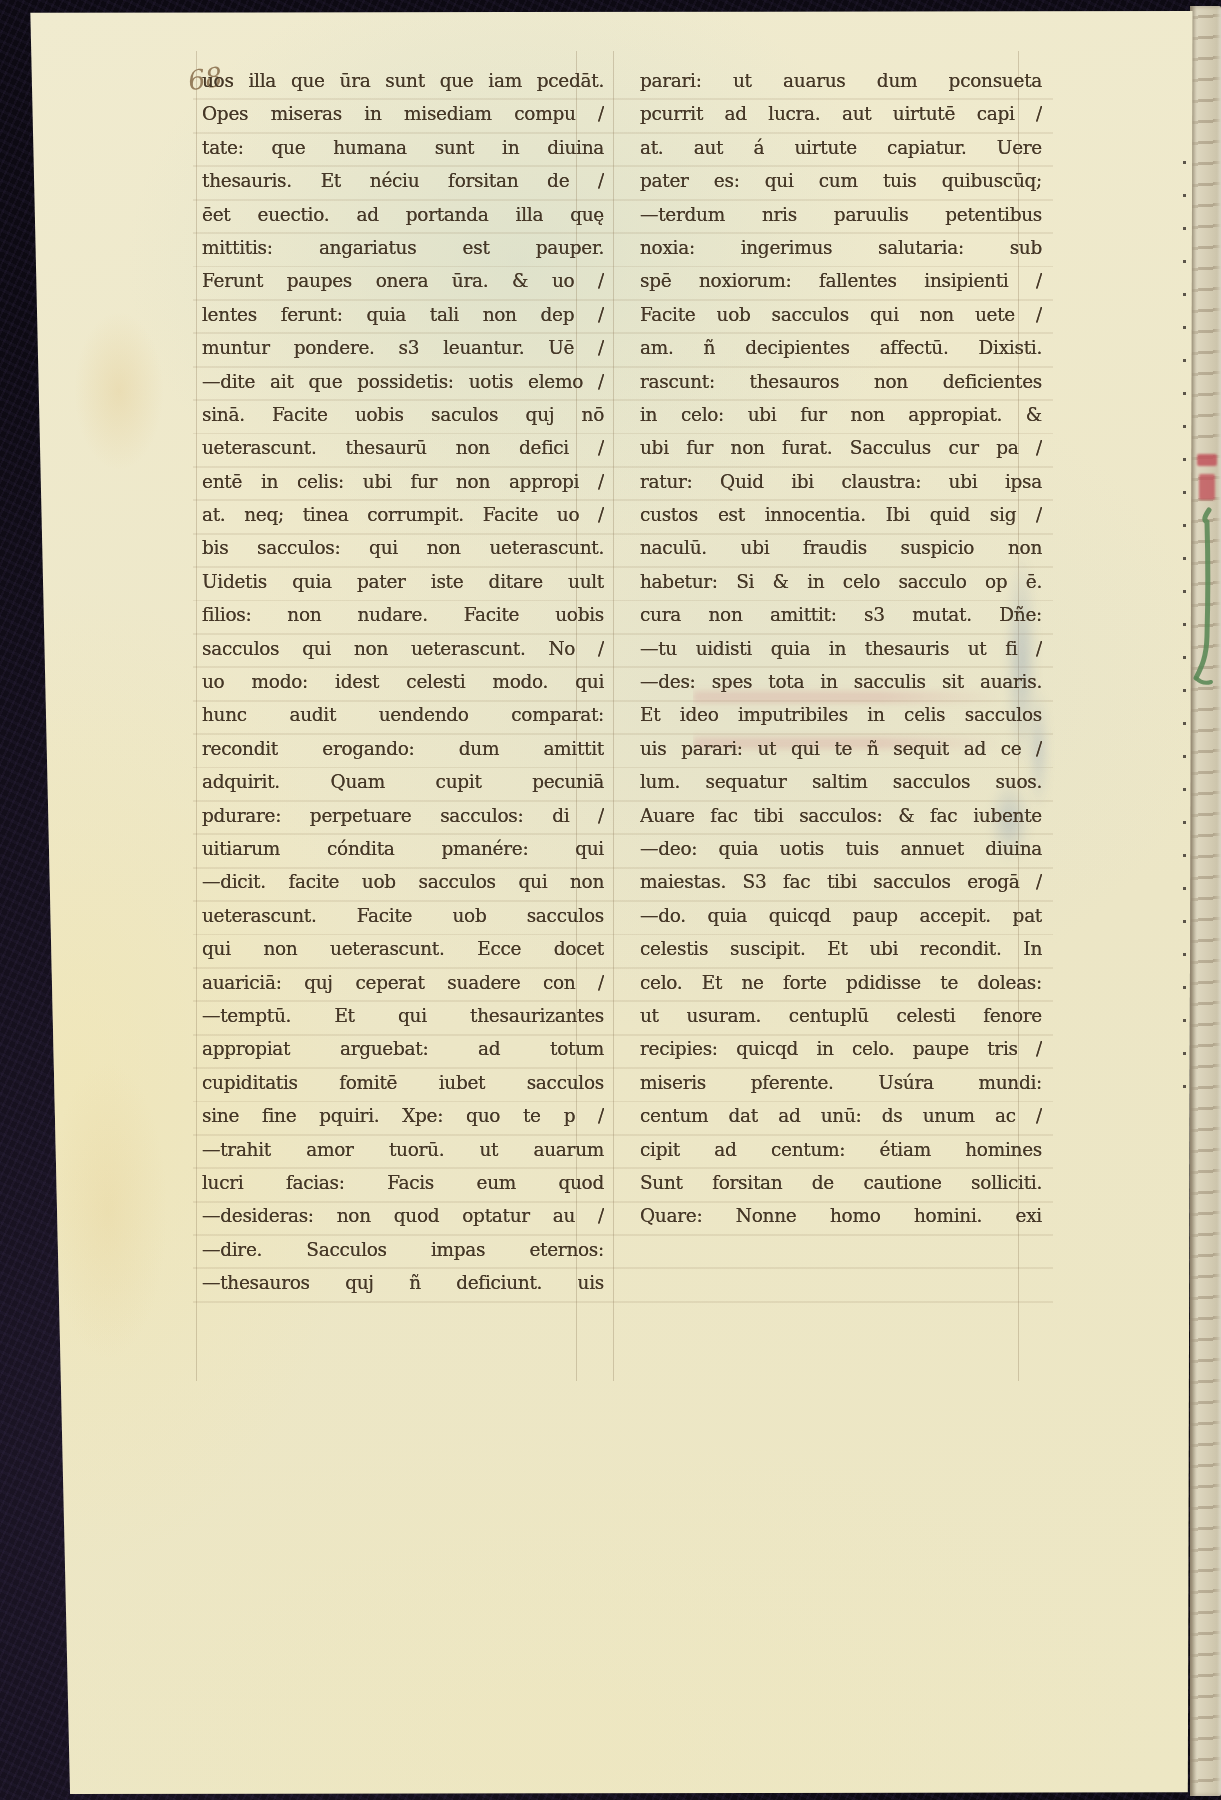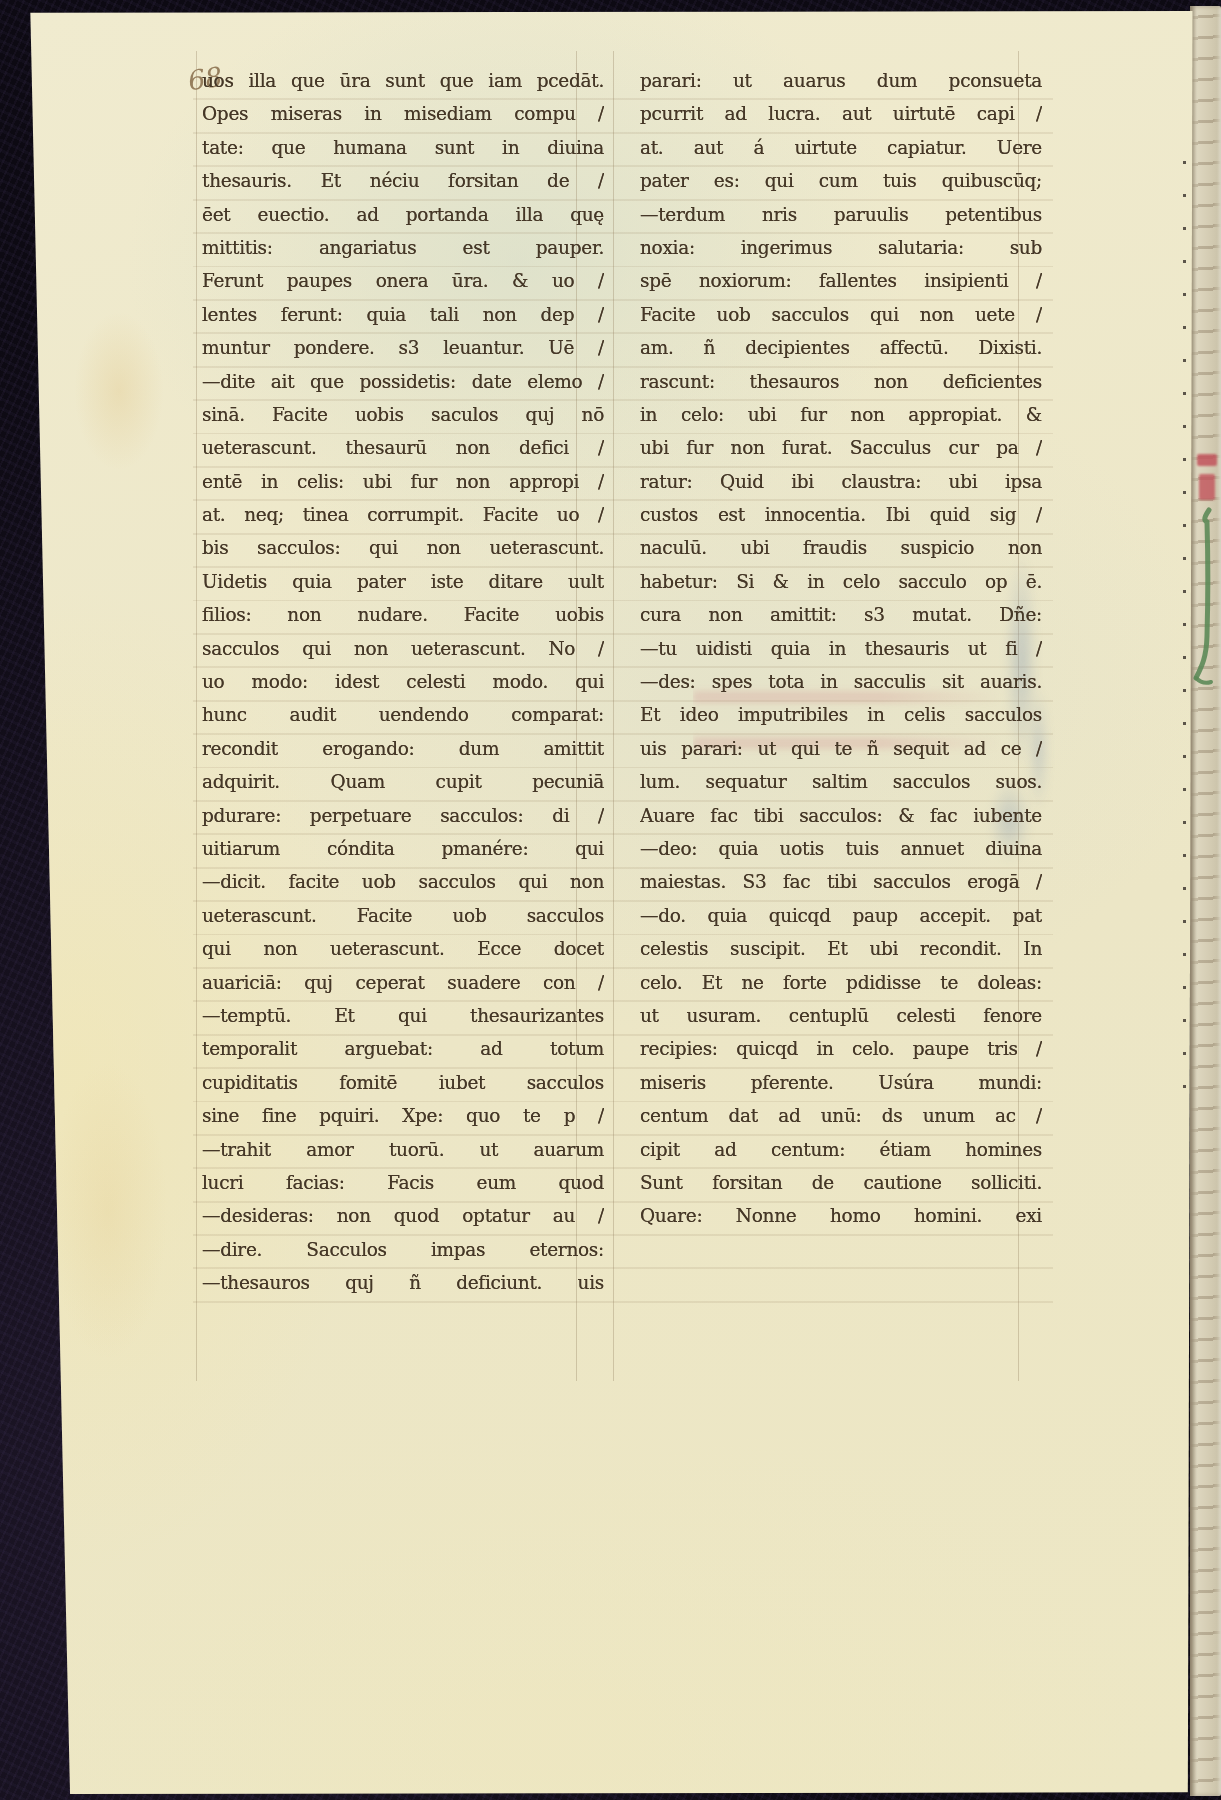--- a/index.html
+++ b/index.html
@@ -104,41 +104,41 @@
     <div class="col col-left">
         <div class="text-line">uos illa que ūra sunt que iam pcedāt.</div>
         <div class="text-line">Opes miseras in misediam compu /</div>
         <div class="text-line">tate: que humana sunt in diuina</div>
         <div class="text-line">thesauris. Et néciu forsitan de /</div>
         <div class="text-line">ēet euectio. ad portanda illa quę</div>
         <div class="text-line">mittitis: angariatus est pauper.</div>
         <div class="text-line">Ferunt paupes onera ūra. &amp; uo /</div>
         <div class="text-line">lentes ferunt: quia tali non dep /</div>
         <div class="text-line">muntur pondere. s3 leuantur. Uē /</div>
-        <div class="text-line">—dite ait que possidetis: date elemo /</div>
+        <div class="text-line">—dite ait que possidetis: uotis elemo /</div>
         <div class="text-line">sinā. Facite uobis saculos quj nō</div>
         <div class="text-line">ueterascunt. thesaurū non defici /</div>
         <div class="text-line">entē in celis: ubi fur non appropi /</div>
         <div class="text-line">at. neq; tinea corrumpit. Facite uo /</div>
         <div class="text-line">bis sacculos: qui non ueterascunt.</div>
         <div class="text-line">Uidetis quia pater iste ditare uult</div>
         <div class="text-line">filios: non nudare. Facite uobis</div>
         <div class="text-line">sacculos qui non ueterascunt. No /</div>
         <div class="text-line">uo modo: idest celesti modo. qui</div>
         <div class="text-line">hunc audit uendendo comparat:</div>
         <div class="text-line">recondit erogando: dum amittit</div>
         <div class="text-line">adquirit. Quam cupit pecuniā</div>
         <div class="text-line">pdurare: perpetuare sacculos: di /</div>
         <div class="text-line">uitiarum cóndita pmanére: qui</div>
         <div class="text-line">—dicit. facite uob sacculos qui non</div>
         <div class="text-line">ueterascunt. Facite uob sacculos</div>
         <div class="text-line">qui non ueterascunt. Ecce docet</div>
         <div class="text-line">auariciā: quj ceperat suadere con /</div>
         <div class="text-line">—temptū. Et qui thesaurizantes</div>
-        <div class="text-line">temporalit arguebat: ad totum</div>
+        <div class="text-line">appropiat arguebat: ad totum</div>
         <div class="text-line">cupiditatis fomitē iubet sacculos</div>
         <div class="text-line">sine fine pquiri. Xpe: quo te p /</div>
         <div class="text-line">—trahit amor tuorū. ut auarum</div>
         <div class="text-line">lucri facias: Facis eum quod</div>
         <div class="text-line">—desideras: non quod optatur au /</div>
         <div class="text-line">—dire. Sacculos impas eternos:</div>
         <div class="text-line">—thesauros quj ñ deficiunt. uis</div>
       </div>
 
     <div class="col col-right">

